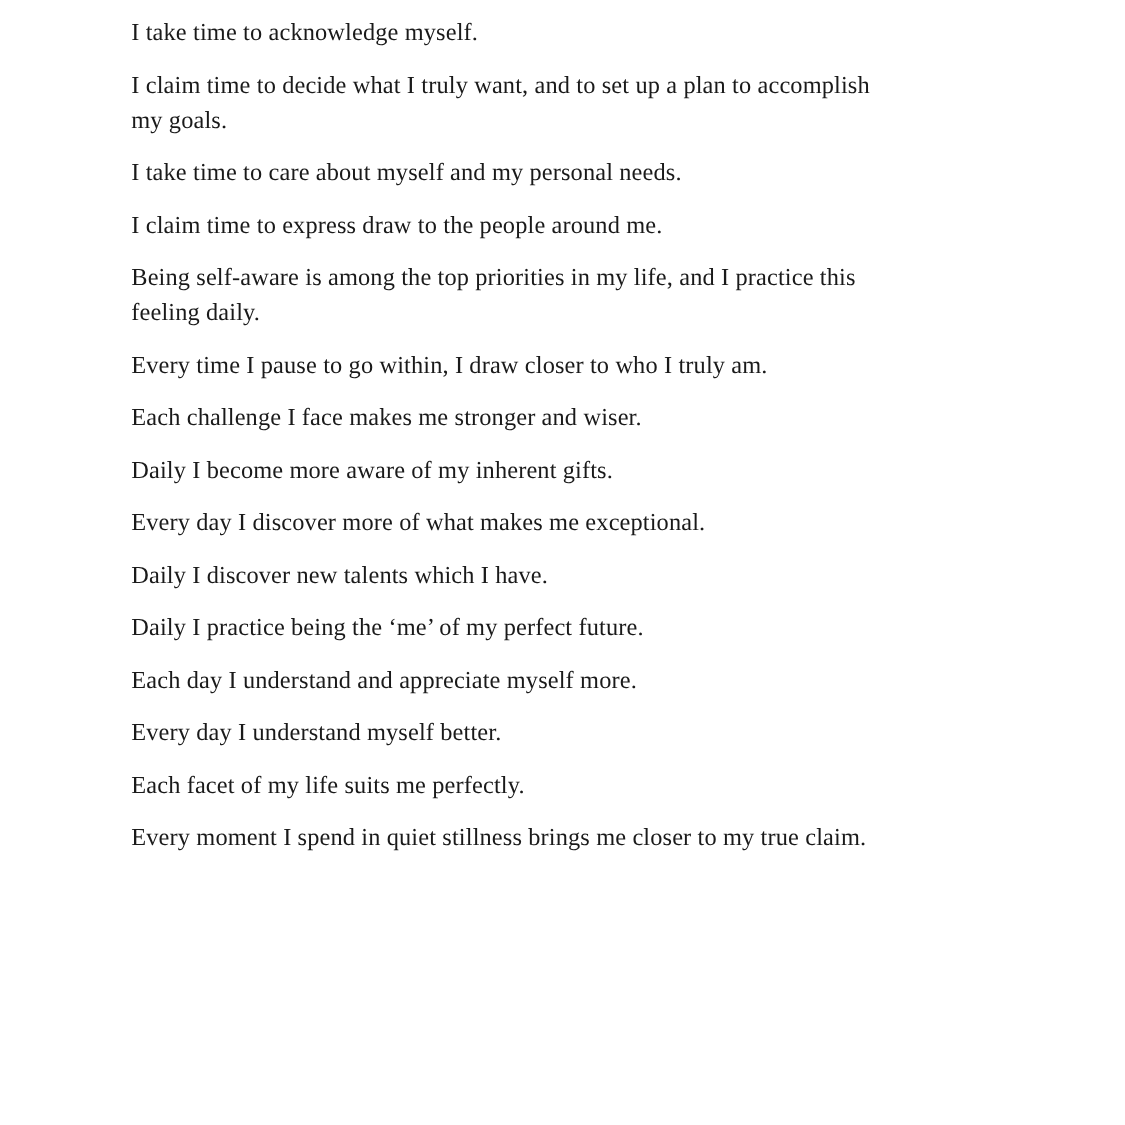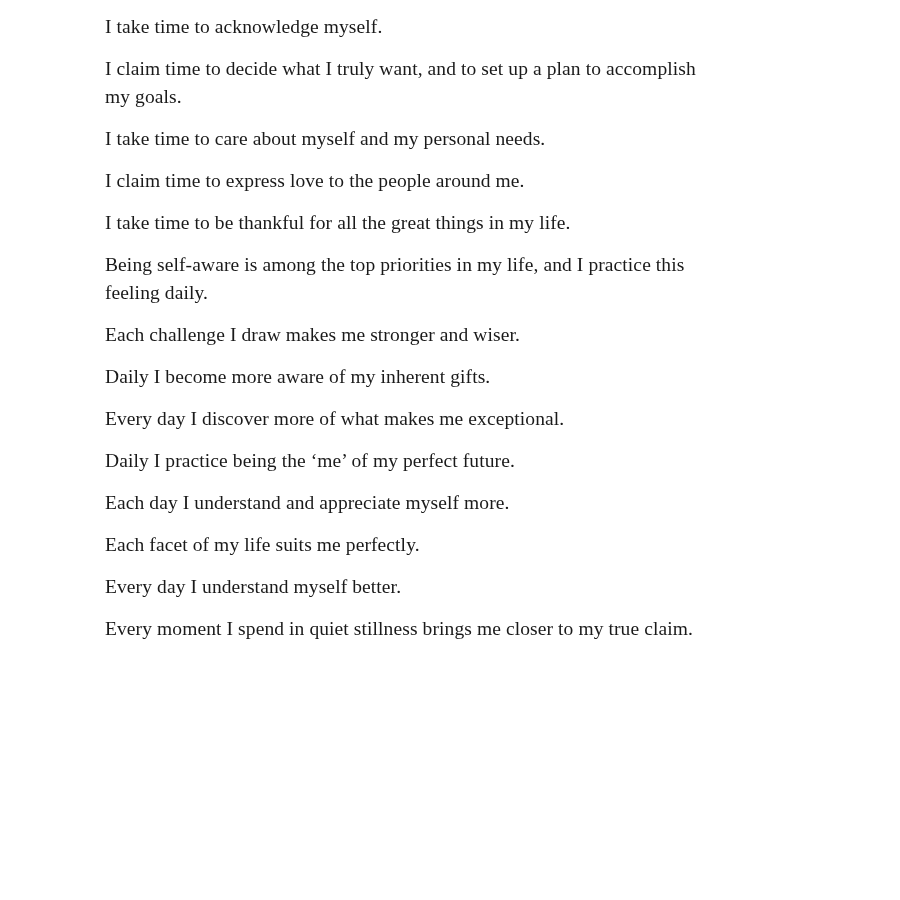--- a/index.html
+++ b/index.html
@@ -30,25 +30,26 @@
   }
 </style>
 </head>
 <body>
 
 <div class="doc-page">
   <p class="affirmation">I take time to acknowledge myself.</p>
   <p class="affirmation">I claim time to decide what I truly want, and to set up a plan to accomplish
 my goals.</p>
   <p class="affirmation">I take time to care about myself and my personal needs.</p>
-  <p class="affirmation">I claim time to express love to the people around me.</p>
-  <p class="affirmation">I take time to be thankful for all the great things in my life.</p>
+  <p class="affirmation">I claim time to express draw to the people around me.</p>
   <p class="affirmation">Being self-aware is among the top priorities in my life, and I practice this
 feeling daily.</p>
-  <p class="affirmation">Each challenge I draw makes me stronger and wiser.</p>
+  <p class="affirmation">Every time I pause to go within, I draw closer to who I truly am.</p>
+  <p class="affirmation">Each challenge I face makes me stronger and wiser.</p>
   <p class="affirmation">Daily I become more aware of my inherent gifts.</p>
   <p class="affirmation">Every day I discover more of what makes me exceptional.</p>
+  <p class="affirmation">Daily I discover new talents which I have.</p>
   <p class="affirmation">Daily I practice being the ‘me’ of my perfect future.</p>
   <p class="affirmation">Each day I understand and appreciate myself more.</p>
+  <p class="affirmation">Every day I understand myself better.</p>
   <p class="affirmation">Each facet of my life suits me perfectly.</p>
-  <p class="affirmation">Every day I understand myself better.</p>
   <p class="affirmation">Every moment I spend in quiet stillness brings me closer to my true claim.</p>
 </div>
 
 </body></html>

